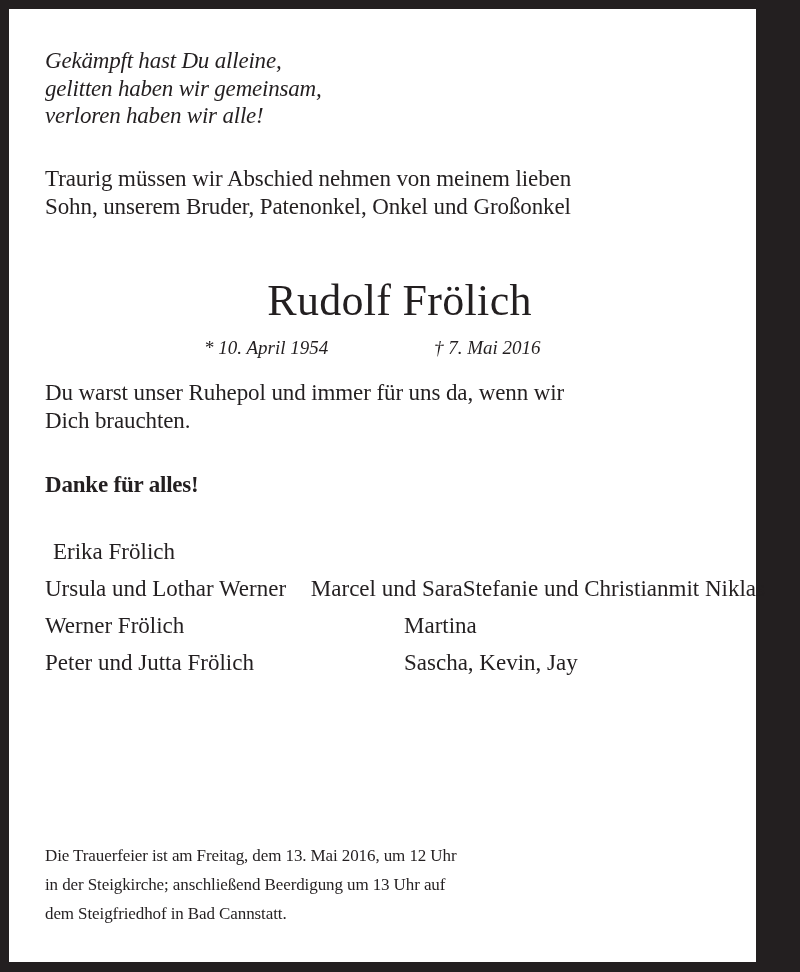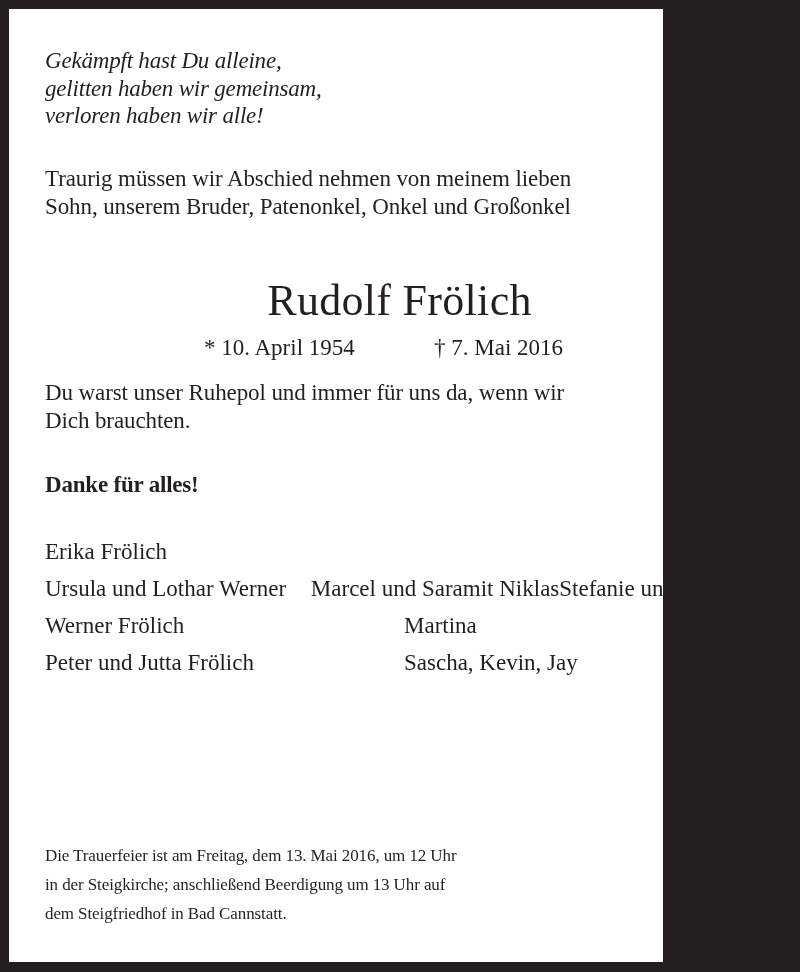--- a/index.html
+++ b/index.html
@@ -1,36 +1,36 @@
 <!DOCTYPE html>
 <html><head>
 <meta charset="utf-8">
 <style>
   html, body { margin: 0; padding: 0; }
   body { width: 800px; height: 972px; background: #231f20; position: relative; overflow: hidden; }
   .card {
-    position: absolute; left: 9px; top: 9px; width: 654px; height: 953px;
+    position: absolute; left: 9px; top: 9px; width: 747px; height: 953px;
     background: #ffffff;
     font-family: "Liberation Serif", "DejaVu Serif", serif;
     color: #231f20;
   }
   .abs { position: absolute; left: 36px; white-space: nowrap; }
   .motto { top: 38px; font-style: italic; font-size: 23px; line-height: 27.5px; letter-spacing: -0.2px; }
   .intro { top: 156px; font-size: 23px; line-height: 28px; letter-spacing: -0.1px; }
   .name { left: 0; width: 781px; text-align: center; top: 262px; font-size: 44px; line-height: 60px; letter-spacing: 0.3px; }
-  .dates { top: 325px; left: 195px; font-size: 23px; line-height: 28px; }
+  .dates { top: 325px; left: 195px; font-size: 19px; line-height: 28px; font-style: italic; }
   .dates span { display: inline-block; }
   .dates .birth { width: 230px; }
   .tribute { top: 370px; font-size: 23px; line-height: 28px; letter-spacing: -0.1px; }
   .thanks { top: 462px; font-size: 23px; line-height: 28px; font-weight: bold; letter-spacing: -0.2px; }
   .mourners { top: 528px; left: 36px; width: 720px; font-size: 23px; line-height: 29px; }
   .row { display: flex; margin-bottom: 8px; }
   .row .left { width: 359px; }
   .row .right { display: flex; }
-  .row.first { margin-bottom: 8px; }
+  .row.first { margin-bottom: 8px; margin-left: 8px; }
   .service { top: 832px; font-size: 17px; line-height: 29px; letter-spacing: -0.1px; }
   .line { display: block; }
 </style>
 </head>
 <body>
 
 <div class="card">
 
   <div class="abs motto">
     <span class="line">Gekämpft hast Du alleine,</span>
@@ -58,22 +58,22 @@
 
   <div class="abs mourners">
     <div class="row first">
       <span class="left">Erika Frölich</span>
       <span class="right"></span>
     </div>
     <div class="row">
       <span class="left">Ursula und Lothar Werner</span>
       <span class="right">
         <span>Marcel und Sara</span>
+        <span>Stefanie und Christian</span>
         <span>mit Niklas</span>
-        <span>Stefanie und Christian</span>
       </span>
     </div>
     <div class="row">
       <span class="left">Werner Frölich</span>
       <span class="right">
         <span>Martina</span>
       </span>
     </div>
     <div class="row">
       <span class="left">Peter und Jutta Frölich</span>

